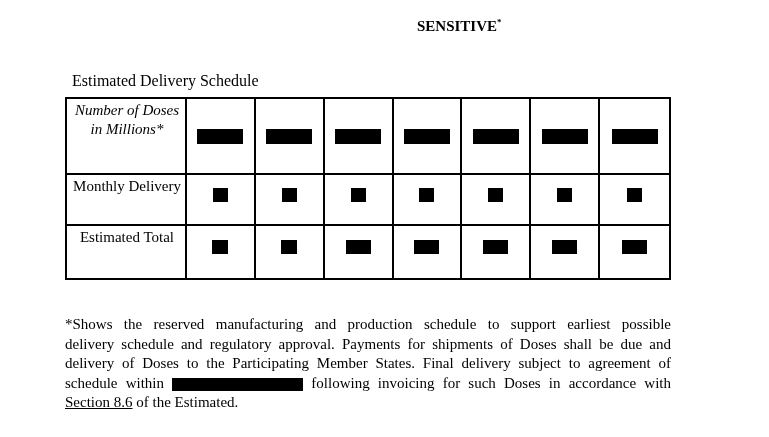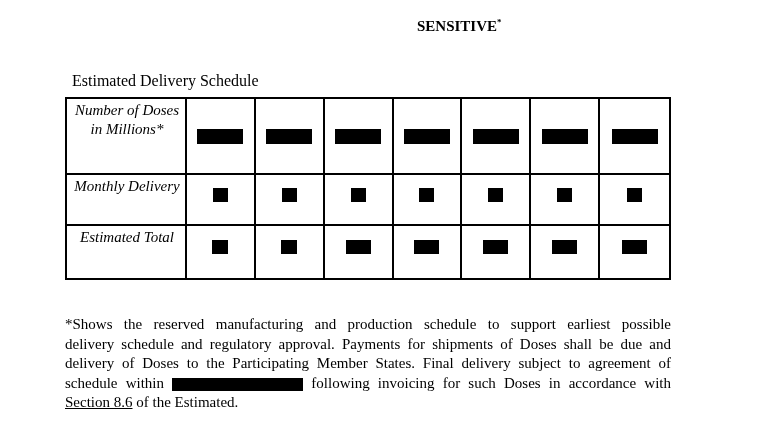--- a/index.html
+++ b/index.html
@@ -33,21 +33,21 @@
     display: grid;
     grid-template-columns: 120px repeat(7, 1fr);
     grid-template-rows: 76px 51px 52px;
     border: 2px solid #000;
     background: #fff;
     text-align: center;
   }
   .cell { border-right: 2px solid #000; border-bottom: 2px solid #000; }
   .cell:nth-child(8n) { border-right: none; }
   .cell:nth-child(n+17) { border-bottom: none; }
-  .label-cell { padding: 2px 3px 0 5px; font-size: 15px; line-height: 19px; font-style: italic; }
+  .label-cell { padding: 2px 3px 0 5px; font-size: 15px; line-height: 19px; }
   .label-cell.italic { font-style: italic; }
   .data-cell { display: flex; align-items: center; justify-content: center; }
   .redaction { background: #000; }
   .redaction.lift { margin-bottom: 10px; }
 
   
   .footnote {
     position: absolute; left: 65px; top: 288px; width: 606px;
     font-size: 15px; line-height: 19.5px; margin-top: 27px;
   }

